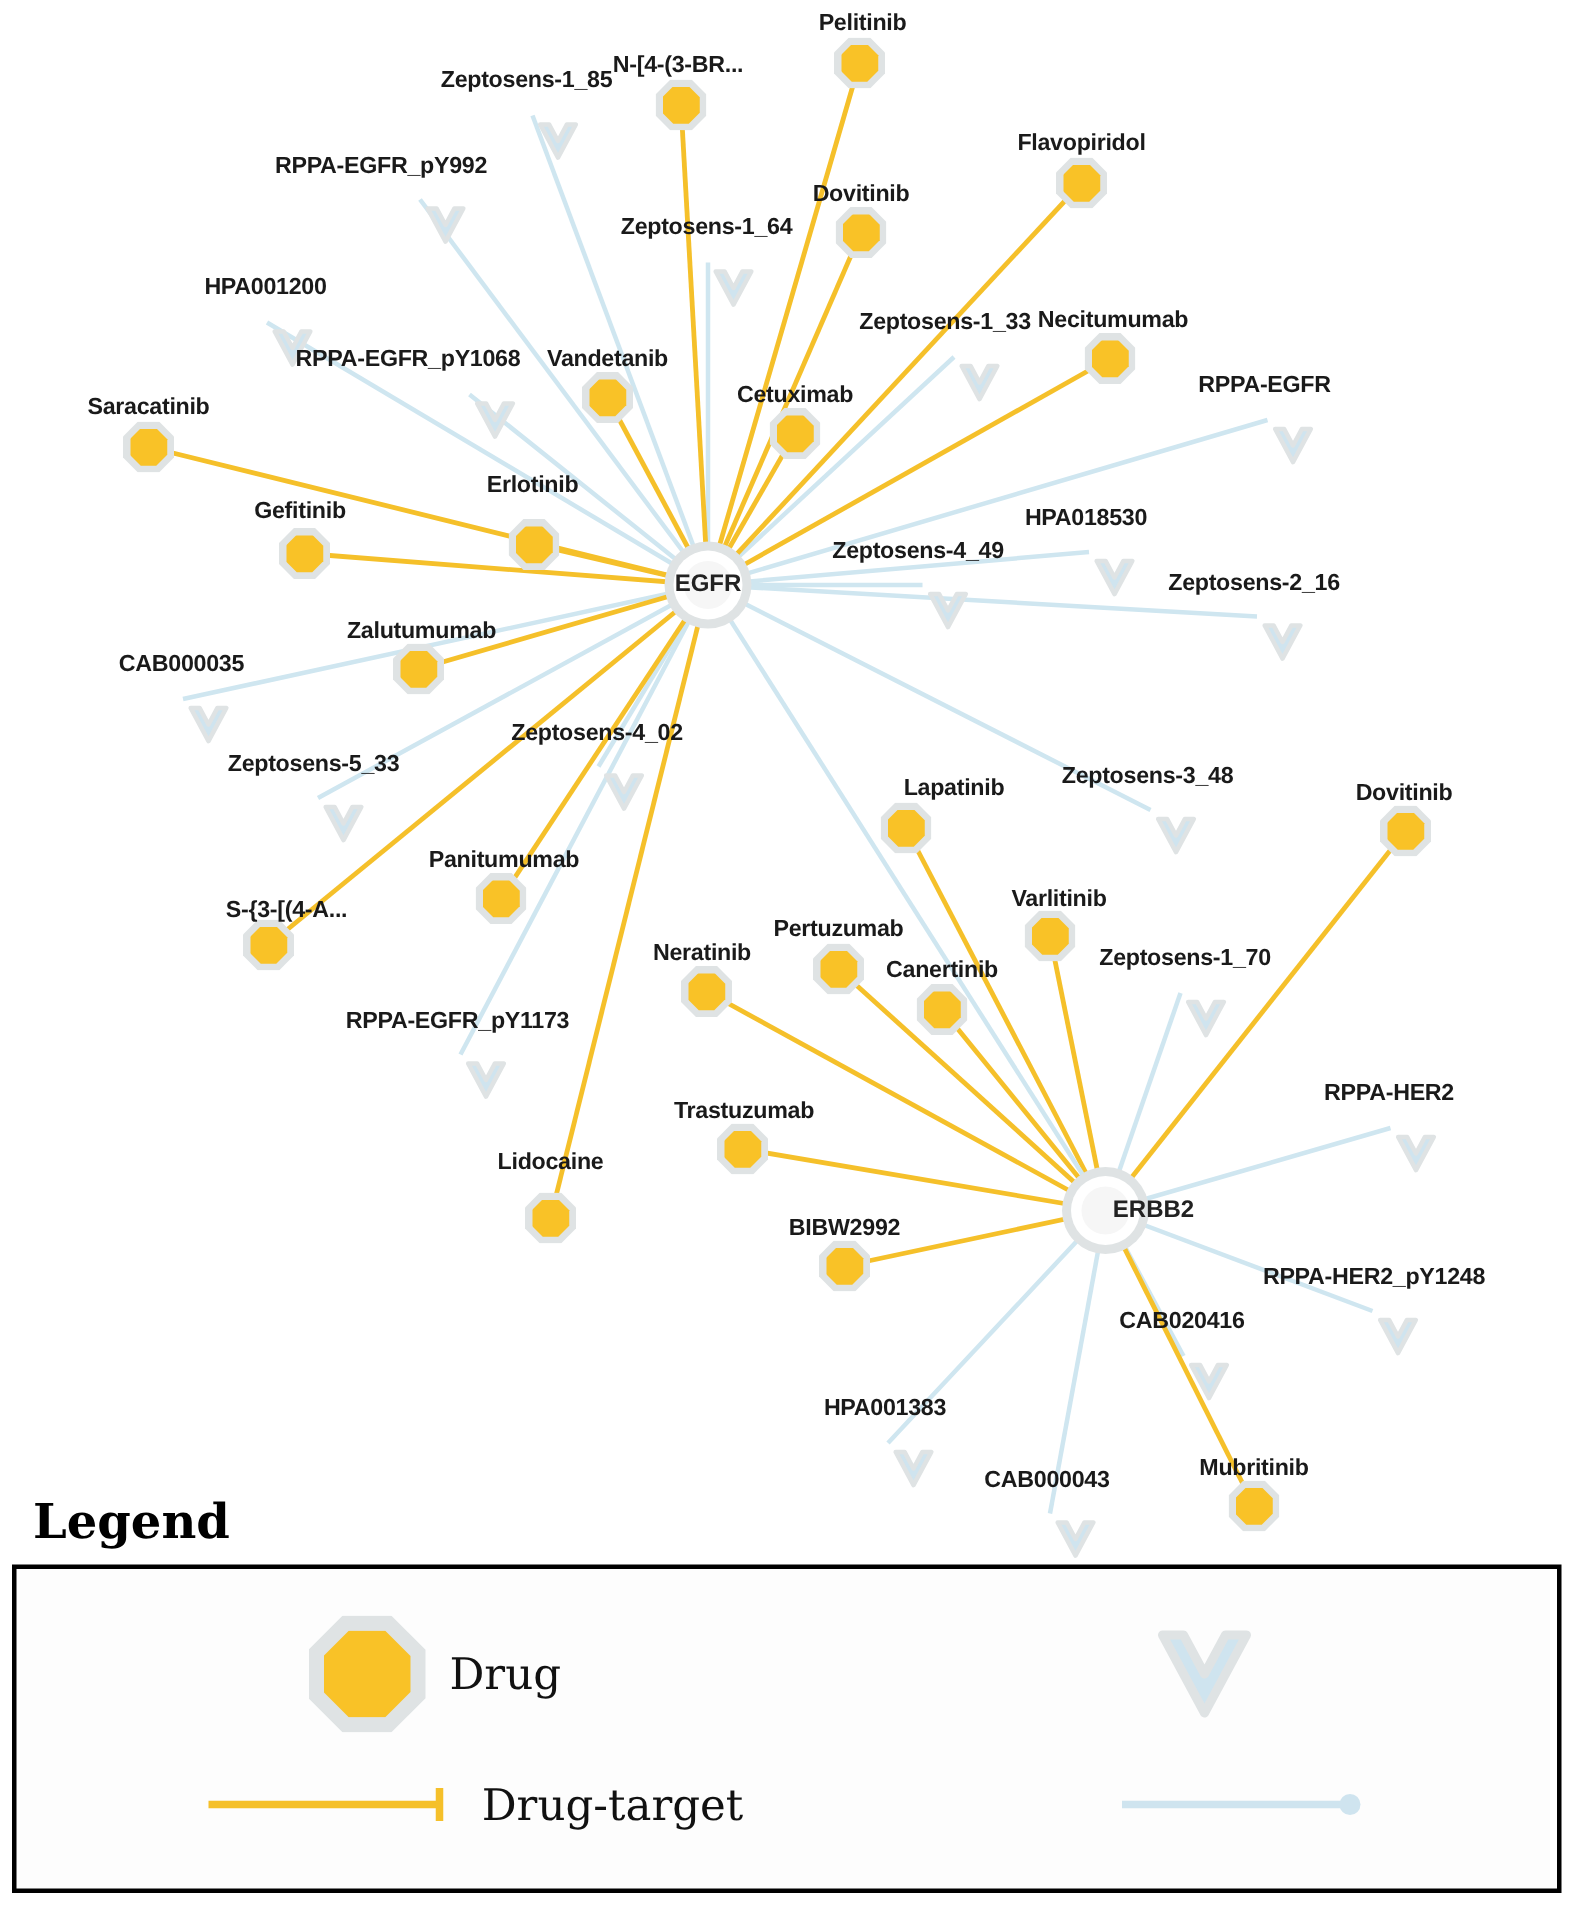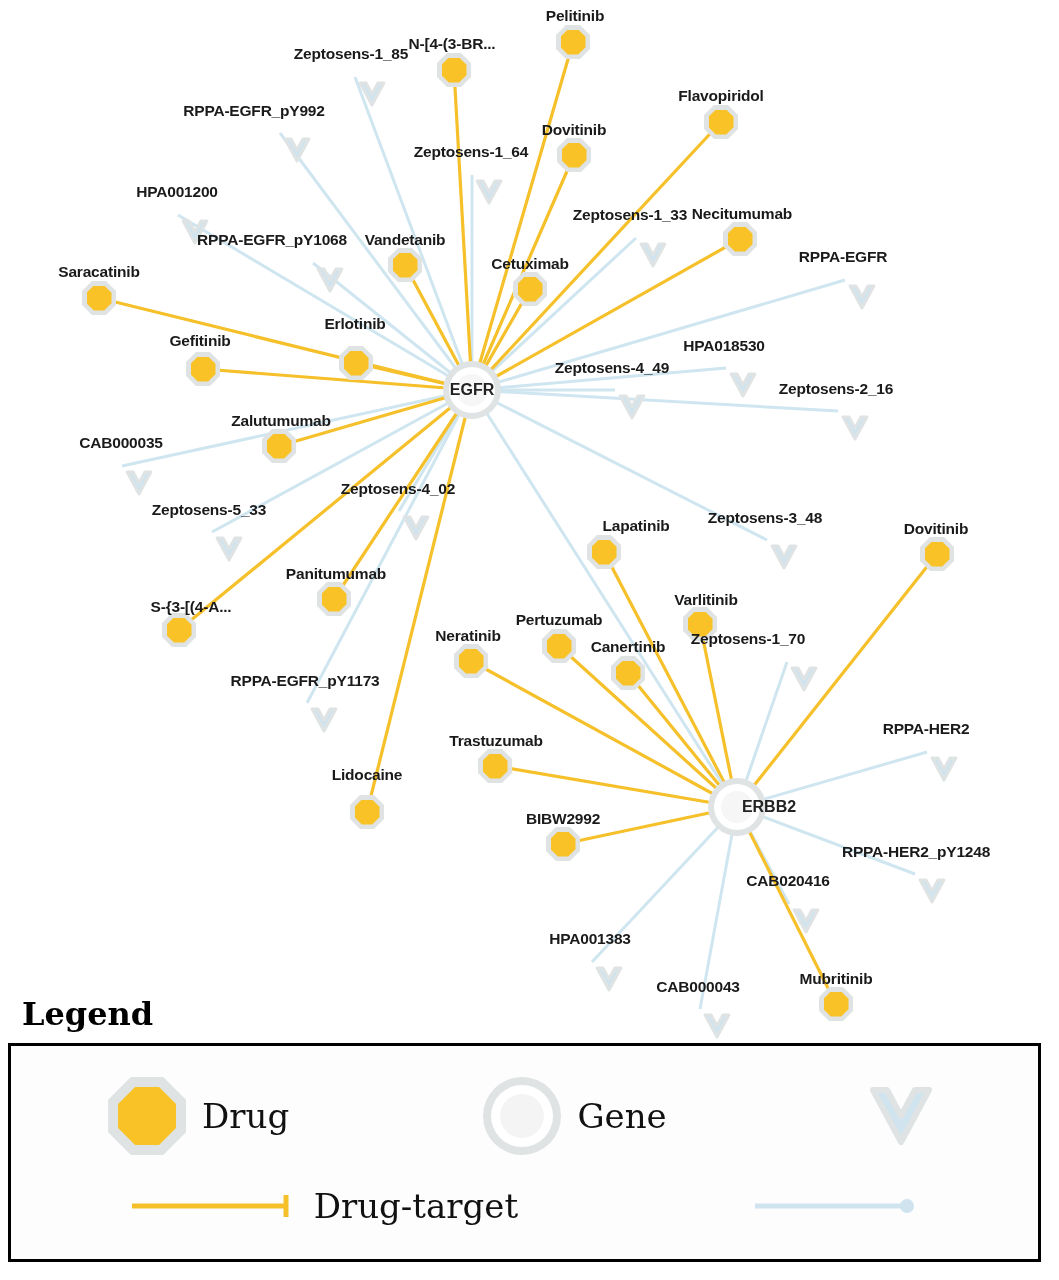--- a/index.html
+++ b/index.html
@@ -121,21 +121,21 @@
     align-items: center;
     justify-content: space-around;
   }
   .legend-item {
     display: flex;
     align-items: center;
     gap: 16px;
   }
   .legend-text {
     font-family: "DejaVu Serif", serif;
-    font-size: 34px;
+    font-size: 29px;
     color: #111;
   }
   .legend-row2 {
     position: absolute;
     left: 0;
     top: 140px;
     width: 100%;
     display: flex;
     align-items: center;
     justify-content: space-around;
@@ -436,21 +436,21 @@
         <svg class="ab-wrap" viewBox="0 0 80 80">
           <path d="M12 14 L40 66 L68 14 L54 14 L40 40 L26 14 Z" fill="#cfe4ef" stroke="#dfe3e4" stroke-width="7" stroke-linejoin="round"></path>
         </svg>
       </div>
       <div class="node-label" style="left: 765px; top: 518px;">Zeptosens-3_48</div>
       <div class="node" style="left: 787px; top: 662px;">
         <svg class="ab-wrap" viewBox="0 0 80 80">
           <path d="M12 14 L40 66 L68 14 L54 14 L40 40 L26 14 Z" fill="#cfe4ef" stroke="#dfe3e4" stroke-width="7" stroke-linejoin="round"></path>
         </svg>
       </div>
-      <div class="node-label" style="left: 748px; top: 639px;">Zeptosens-1_70</div>
+      <div class="node-label" style="left: 790px; top: 639px;">Zeptosens-1_70</div>
       <div class="node" style="left: 307px; top: 703px;">
         <svg class="ab-wrap" viewBox="0 0 80 80">
           <path d="M12 14 L40 66 L68 14 L54 14 L40 40 L26 14 Z" fill="#cfe4ef" stroke="#dfe3e4" stroke-width="7" stroke-linejoin="round"></path>
         </svg>
       </div>
       <div class="node-label" style="left: 305px; top: 681px;">RPPA-EGFR_pY1173</div>
       <div class="node" style="left: 927px; top: 752px;">
         <svg class="ab-wrap" viewBox="0 0 80 80">
           <path d="M12 14 L40 66 L68 14 L54 14 L40 40 L26 14 Z" fill="#cfe4ef" stroke="#dfe3e4" stroke-width="7" stroke-linejoin="round"></path>
         </svg>
@@ -501,28 +501,20 @@
 
 <div class="legend-title">Legend</div>
 
 <div class="legend-box">
   <div class="legend-row1">
     <div class="legend-item">
       <div class="lg-drug-halo">
         <div class="lg-drug-core"></div>
       </div>
       <span class="legend-text">Drug</span>
-    </div>
-    <div class="legend-item">
-      <div class="lg-gene-outer">
-        <div class="lg-gene-mid">
-            <div class="lg-gene-inner"></div>
-          </div>
-      </div>
-      <span class="legend-text">Gene</span>
     </div>
     <div class="legend-item">
       <svg width="80" height="80" viewBox="0 0 80 80">
         <path d="M12 14 L40 66 L68 14 L54 14 L40 40 L26 14 Z" fill="#cfe4ef" stroke="#dfe3e4" stroke-width="6" stroke-linejoin="round"></path>
       </svg>
     </div>
   </div>
   <div class="legend-row2">
     <div class="legend-item">
       <svg width="170" height="30" viewBox="0 0 170 30">

